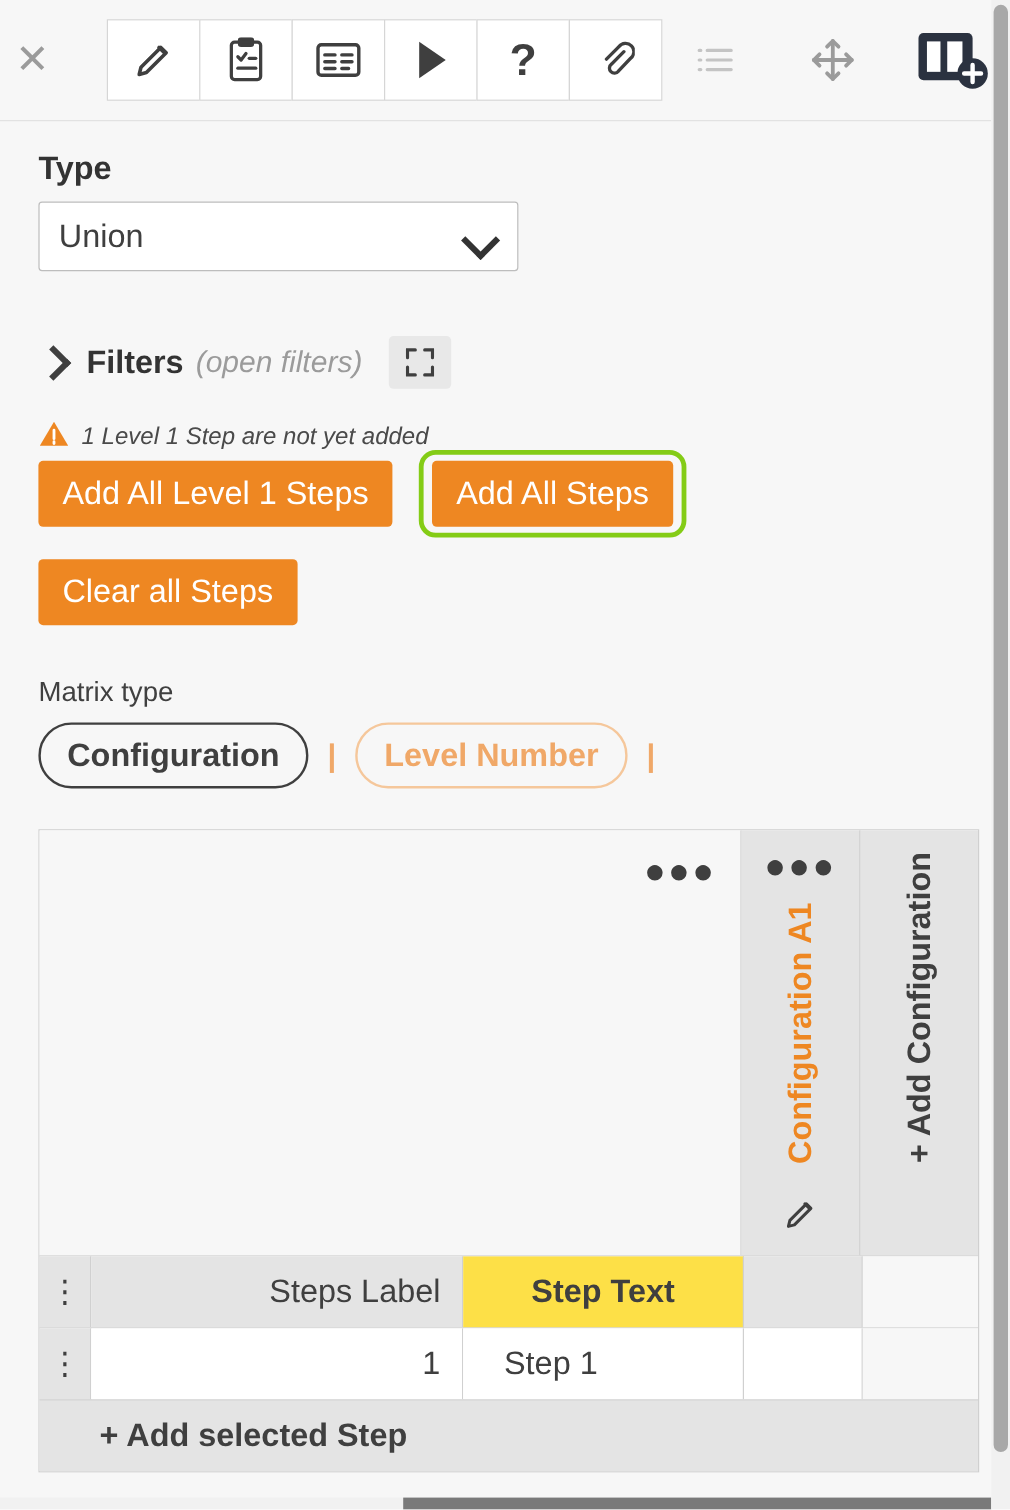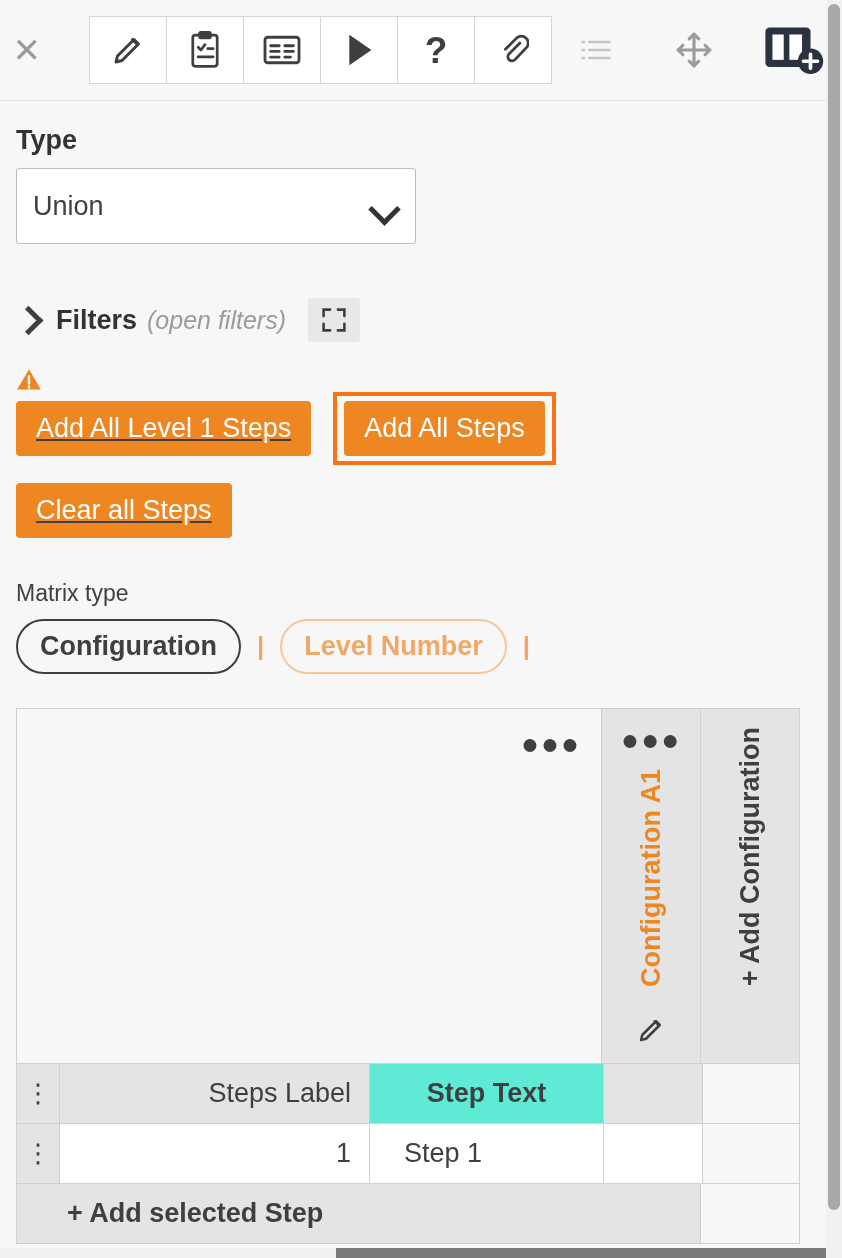--- a/index.html
+++ b/index.html
@@ -66,32 +66,32 @@
     align-items: center;
     justify-content: center;
     cursor: pointer;
   }
   .tool-plain.list { margin-left: 18px; }
   .tool-plain.move { margin-left: 46px; }
   .tool-plain.addcol { margin-left: 44px; }
 
   
   .content {
-    padding: 0 16px;
+    padding: 0 32px;
     box-sizing: border-box;
   }
   .section-label {
     font-size: 27px;
     font-weight: bold;
     color: #333;
     margin: 24px 0 12px 0;
   }
   .select-box {
     width: 400px;
-    height: 76px;
+    height: 58px;
     background: #fff;
     border: 1px solid #bdbdbd;
     border-radius: 3px;
     display: flex;
     align-items: center;
     justify-content: space-between;
     padding: 0 16px;
     box-sizing: border-box;
     font-size: 27px;
     color: #3f3f3f;
@@ -164,35 +164,34 @@
     font-style: italic;
     color: #4a4a4a;
     margin-left: 10px;
   }
 
   .btn-row {
     display: flex;
     align-items: center;
     margin-top: -4px;
     position: relative;
-    text-decoration: underline;
   }
   .btn-orange {
     background: #ee8722;
     color: #fff;
     font-size: 27px;
     border: none;
     border-radius: 4px;
     padding: 12px 20px;
     cursor: pointer;
     font-family: "Liberation Sans", sans-serif;
   }
   .highlight-wrap {
-    border: 4px solid #f97316;
-    border-radius: 0;
+    border: 4px solid #84cc16;
+    border-radius: 14px;
     padding: 5px 7px;
     margin-left: 22px;
     display: inline-block;
   }
   .btn-row2 { margin-top: 18px; align-items: center; }
 
   .matrix-label {
     font-size: 23px;
     color: #404040;
     margin-top: 42px;
@@ -323,21 +322,21 @@
     background: #e4e4e4;
     font-size: 27px;
     font-weight: normal;
     text-align: right;
     padding: 14px 18px 14px 0;
     box-sizing: border-box;
     border-right: 1px solid #d0d0d0;
   }
   .cell-text {
     width: 234px;
-    background: #5eead4;
+    background: #fde047;
     font-size: 27px;
     font-weight: bold;
     text-align: center;
     padding: 14px 0;
     box-sizing: border-box;
     border-right: 1px solid #d0d0d0;
   }
   .cell-cfg {
     width: 98px;
     background: #e4e4e4;
@@ -351,20 +350,21 @@
     font-weight: normal;
   }
   .matrix-data-row .cell-label { text-align: right; }
   .matrix-data-row .cell-text { text-align: left; padding-left: 34px; }
   .matrix-data-row .cell-cfg { background: #fff; }
 
   .matrix-footer {
     display: flex;
     border-top: 1px solid #d0d0d0;
     background: #e4e4e4;
+    flex-direction: column;
   }
   .add-step {
     padding: 14px 0 14px 50px;
     font-size: 27px;
     font-weight: bold;
     color: #3f3f3f;
     cursor: pointer;
     flex: 1;
   }
   .footer-tail { width: 98px; background: #f7f7f7; border-left: 1px solid #d0d0d0; }
@@ -499,20 +499,21 @@
       </span>
     </div>
 
     <div class="warn-row">
       <span>
         <svg width="26" height="24" viewBox="0 0 22 20">
           <path d="M11 1 L21 18 L1 18 Z" fill="#ee8722"></path>
           <path d="M11 7v6M11 15.2v1.2" stroke="#ffffff" stroke-width="2" stroke-linecap="round"></path>
         </svg>
       </span>
+      <span class="warn-text">1 Level 1 Step are not yet added</span>
     </div>
 
     <div class="btn-row">
       <button class="btn-orange">Add All Level 1 Steps</button>
       <span class="highlight-wrap">
         <button class="btn-orange">Add All Steps</button>
       </span>
     </div>
 
     <div class="btn-row btn-row2">

